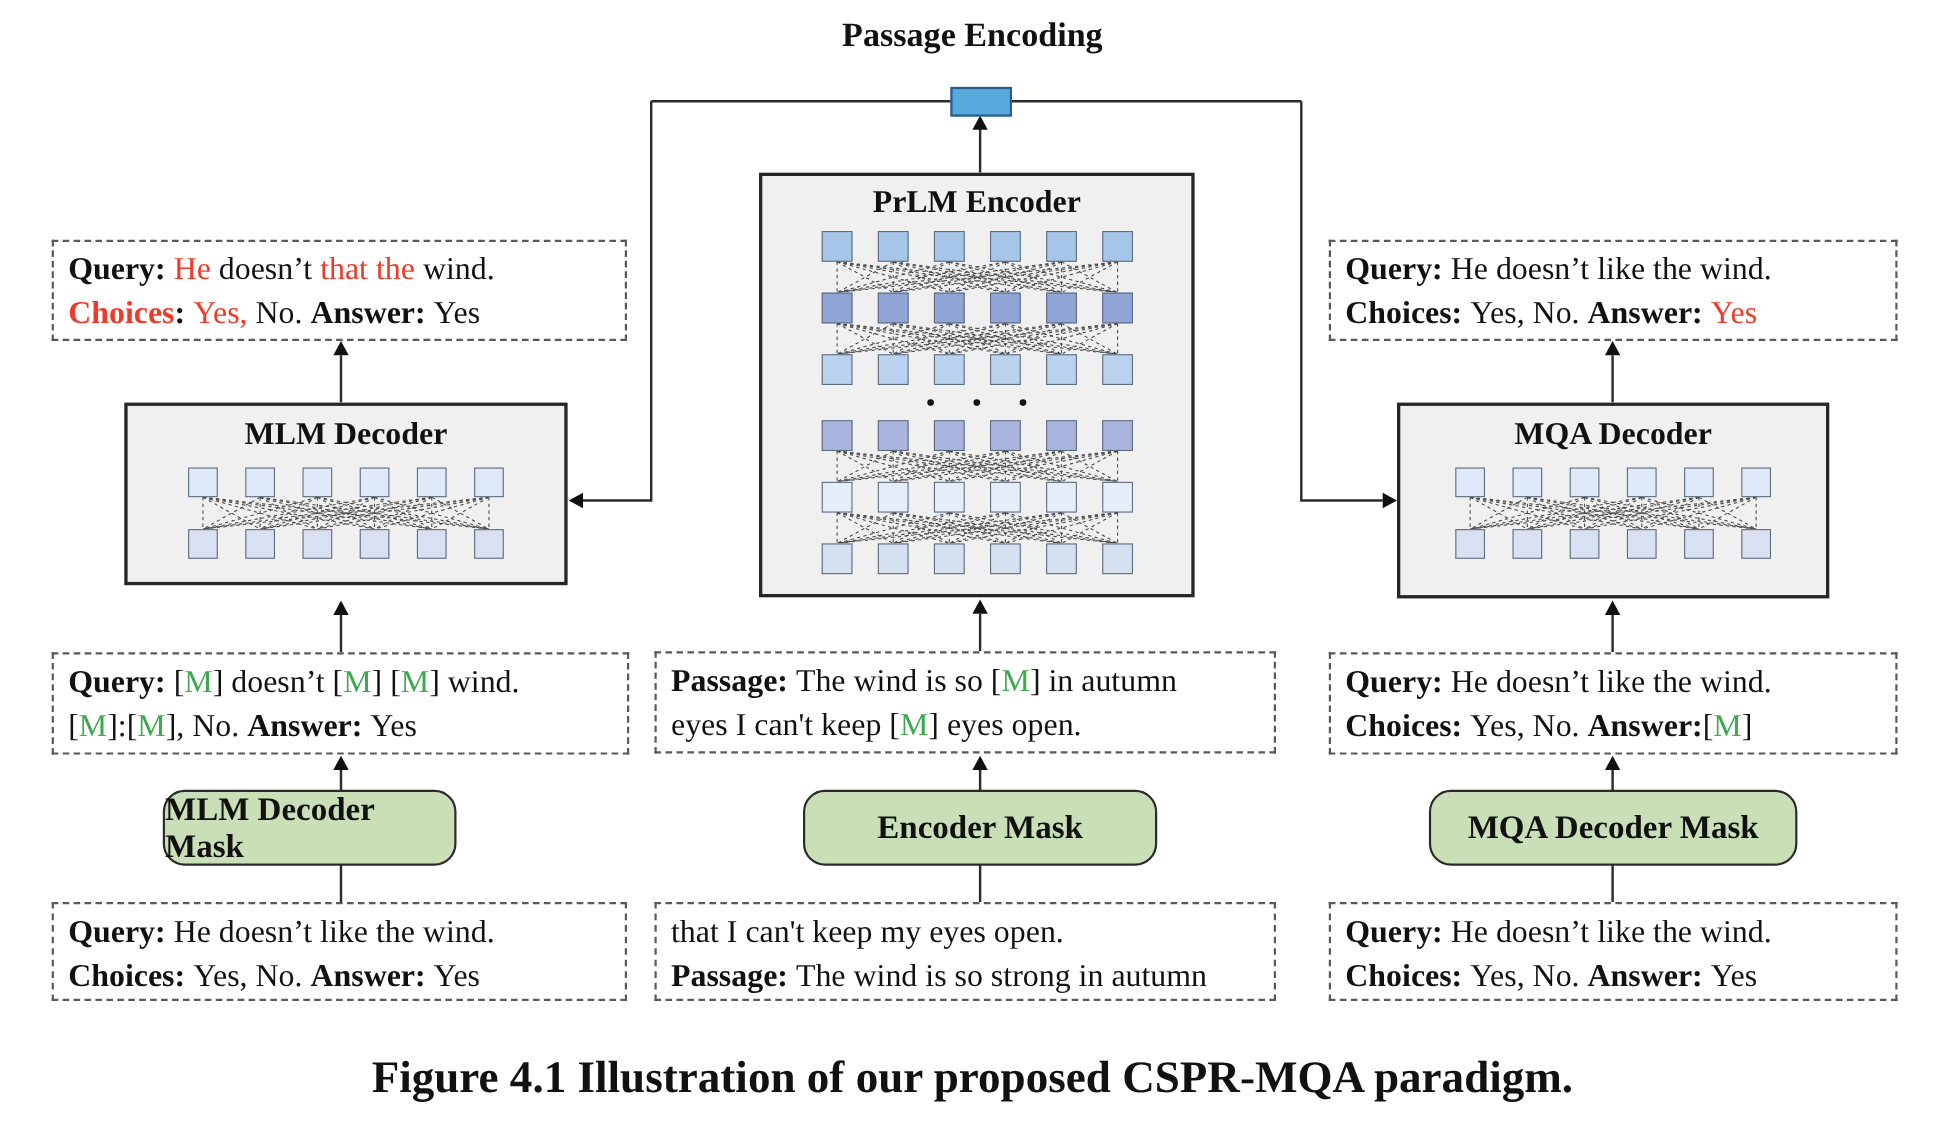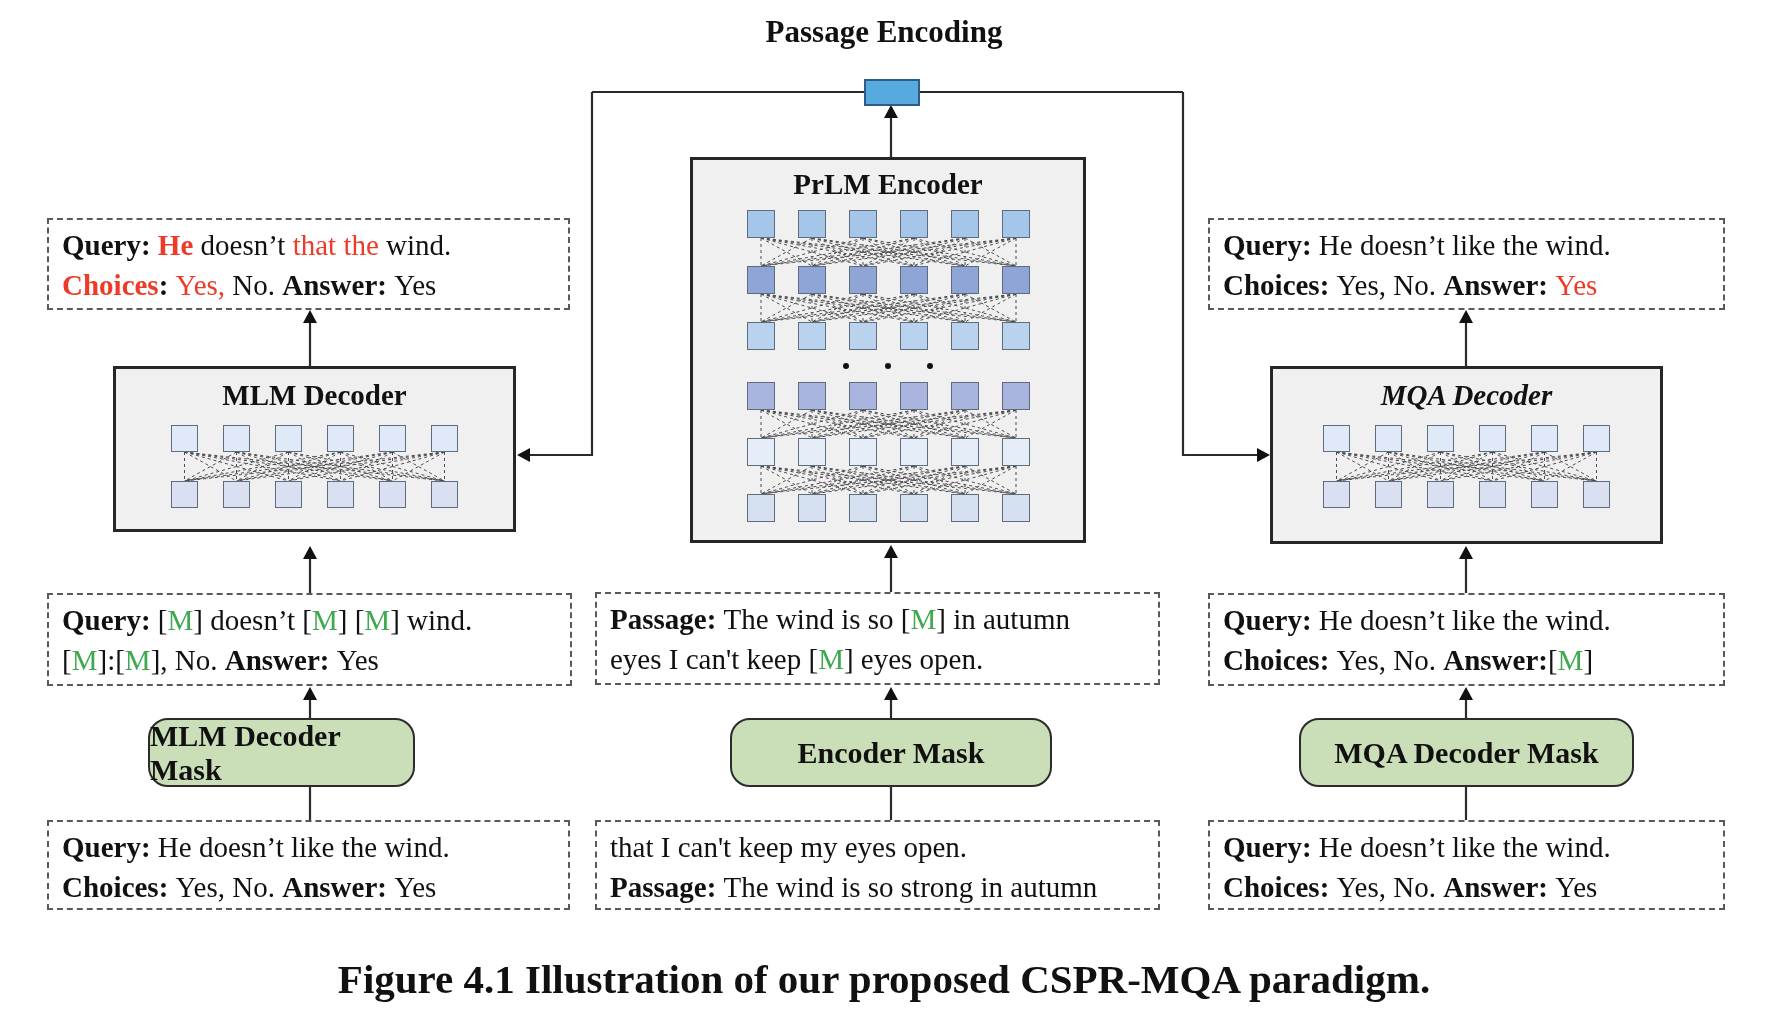--- a/index.html
+++ b/index.html
@@ -14,21 +14,21 @@
   .fig-title{position:absolute;left:0;top:14px;width:1768px;text-align:center;
     font-size:31px;font-weight:bold;z-index:1;}
 
   .encoding-chip{position:absolute;left:864px;top:79px;width:56px;height:27px;
     background:var(--encoding_fill,#57aade);border:2px solid #2f5d8a;box-sizing:border-box;z-index:2;}
 
   .comp-box{position:absolute;background:var(--box_fill,#f0f0f1);
     border:3px solid #262626;box-sizing:border-box;z-index:1;}
   #encoder-box{left:690px;top:157px;width:396px;height:386px;padding-top:6px;}
   #mlm-box{left:113px;top:366px;width:403px;height:166px;padding-top:8px;}
-  #mqa-box{left:1270px;top:366px;width:393px;height:178px;padding-top:8px;font-style:italic;}
+  #mqa-box{left:1270px;top:366px;width:393px;height:178px;padding-top:8px;}
   .net-title{text-align:center;font-size:29px;font-weight:bold;line-height:36px;}
 
   .net{width:fit-content;margin:8px auto 0;}
   #mlm-box .net,#mqa-box .net{margin-top:12px;}
   .sq-row{display:flex;justify-content:center;width:fit-content;margin:0 auto;}
   .sq{box-sizing:border-box;border:1.5px solid #5f6c7e;}
   .conn{display:block;margin:0 auto;}
   .conn line{stroke:#4b4b4b;stroke-width:1;stroke-dasharray:3 3;}
   .dots-row{display:flex;gap:36px;justify-content:center;align-items:center;height:32px;width:fit-content;margin:0 auto;}
   .dot{width:6px;height:6px;border-radius:50%;background:#111;}
@@ -425,21 +425,21 @@
           <div class="sq" style="width: 27px; height: 27px; background: rgb(216, 224, 241);"></div>
           <div class="sq" style="width: 27px; height: 27px; background: rgb(216, 224, 241);"></div>
           <div class="sq" style="width: 27px; height: 27px; background: rgb(216, 224, 241);"></div>
           <div class="sq" style="width: 27px; height: 27px; background: rgb(216, 224, 241);"></div>
           <div class="sq" style="width: 27px; height: 27px; background: rgb(216, 224, 241);"></div>
         </div>
       </div>
   </div>
 
   <div class="dashed-box" id="tb-top-left">
-      <div class="tline"><span style="font-weight: bold;">Query: </span><span style="color: rgb(238, 58, 40); font-weight: bold;">He</span><span> doesn’t </span><span style="color: rgb(238, 58, 40);">that the</span><span> wind.</span></div>
+      <div class="tline"><span style="font-weight: bold;">Query: </span><span style="color: rgb(238, 58, 40);">He</span><span> doesn’t </span><span style="color: rgb(238, 58, 40);">that the</span><span> wind.</span></div>
       <div class="tline"><span style="font-weight: bold; color: rgb(238, 58, 40);">Choices</span><span style="font-weight: bold;">: </span><span style="color: rgb(238, 58, 40);">Yes,</span><span> No. </span><span style="font-weight: bold;">Answer: </span><span>Yes</span></div>
     </div>
   <div class="dashed-box" id="tb-top-right">
       <div class="tline"><span style="font-weight: bold;">Query: </span><span>He doesn’t like the wind.</span></div>
       <div class="tline"><span style="font-weight: bold;">Choices: </span><span>Yes, No. </span><span style="font-weight: bold;">Answer: </span><span style="color: rgb(238, 58, 40);">Yes</span></div>
     </div>
 
   <div class="dashed-box" id="tb-mid-left">
       <div class="tline"><span style="font-weight: bold;">Query: </span><span>[</span><span style="color: rgb(63, 169, 79);">M</span><span>] doesn’t [</span><span style="color: rgb(63, 169, 79);">M</span><span>] [</span><span style="color: rgb(63, 169, 79);">M</span><span>] wind.</span></div>
       <div class="tline"><span>[</span><span style="color: rgb(63, 169, 79);">M</span><span>]:[</span><span style="color: rgb(63, 169, 79);">M</span><span>], No. </span><span style="font-weight: bold;">Answer: </span><span>Yes</span></div>

